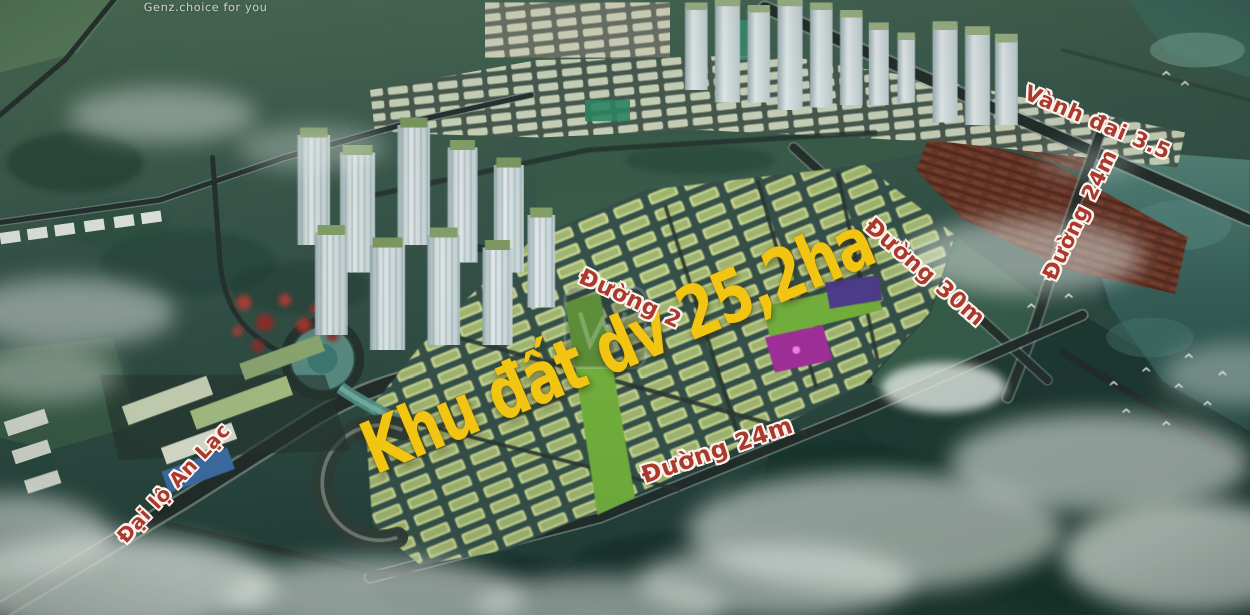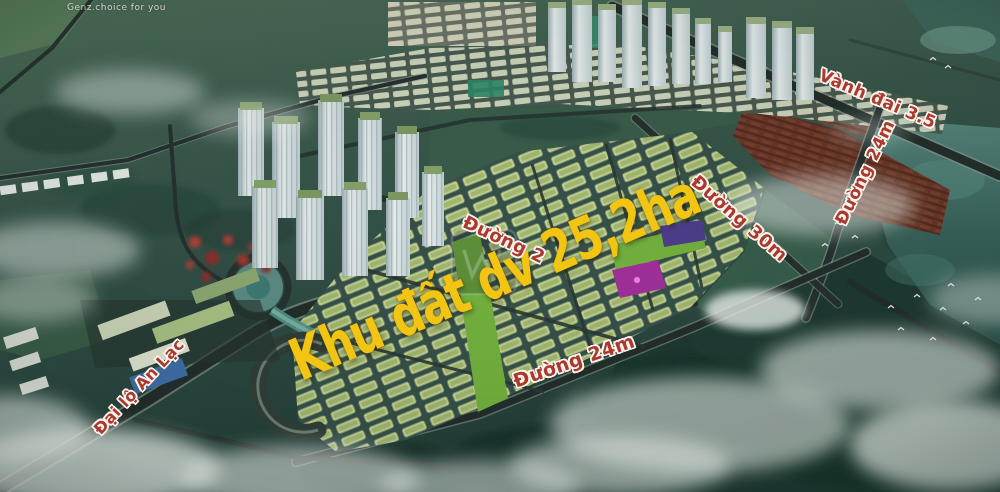--- a/index.html
+++ b/index.html
@@ -16,20 +16,21 @@
                  1.5px 1.5px 0 #fdf4ee,-1.5px 0 0 #fdf4ee,1.5px 0 0 #fdf4ee,
                  0 -1.5px 0 #fdf4ee,0 1.5px 0 #fdf4ee;
   }
   .yellow{
     font-weight:bold;color:#f2c513;letter-spacing:-1px;
     text-shadow:0 2px 5px rgba(35,28,0,.45), 0 0 2px rgba(120,90,0,.5);
   }
   .watermark{
     position:absolute;color:rgba(255,255,255,.72);font-size:9px;letter-spacing:.5px;
     text-shadow:0 0 2px rgba(0,0,0,.35);
+    margin-left:48px;
   }
   #lbl-khu{left:293px;top:341px;font-size:44px;transform:rotate(-23deg) scaleY(1.32);}
   #lbl-vanhdai{left:820px;top:66px;font-size:17px;transform:rotate(23deg);}
   #lbl-d24-right{left:840px;top:215px;font-size:17px;transform:rotate(-64deg);}
   #lbl-d30{left:694px;top:170px;font-size:18px;transform:rotate(41deg);}
   #lbl-d2x{left:464px;top:212px;font-size:18px;transform:rotate(25deg);}
   #lbl-d24-bottom{left:514px;top:372px;font-size:19px;transform:rotate(-19deg);}
   #lbl-anlac{left:97px;top:424px;font-size:16px;transform:rotate(-47deg);}
 </style>
 </head>

